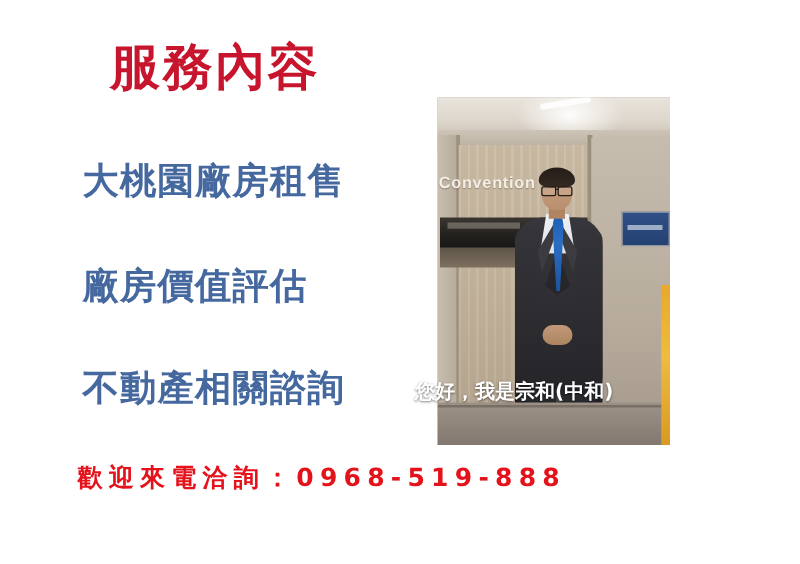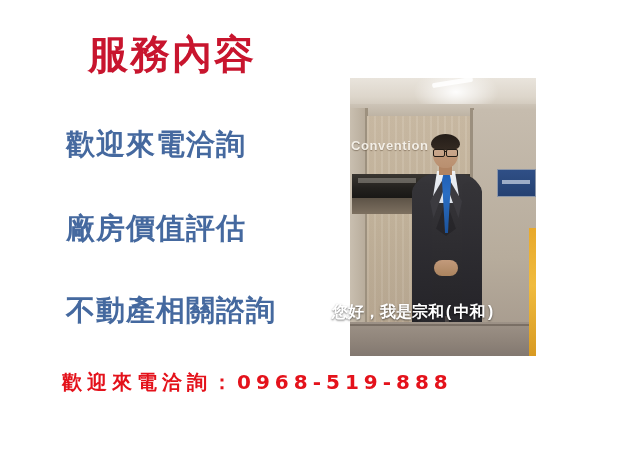--- a/index.html
+++ b/index.html
@@ -275,31 +275,30 @@
     position: absolute;
     left: 332px;
     top: 305px;
     font-size: 16px;
     font-weight: 600;
     line-height: 1;
     color: #ffffff;
     text-shadow: 0 1px 2px rgba(0,0,0,.55);
     white-space: nowrap;
     z-index: 5;
-    font-family: Liberation Mono, monospace;
   }
 </style>
 </head>
 <body>
 
 <div id="slide">
 
   <div class="headline">服務內容</div>
 
-  <div class="bullet bullet-1">歡迎來電洽詢</div>
+  <div class="bullet bullet-1">大桃園廠房租售</div>
 
   <div class="bullet bullet-2">廠房價值評估</div>
 
   <div class="bullet bullet-3">不動產相關諮詢</div>
 
   <div class="phone-line">歡迎來電洽詢：0968-519-888</div>
 
   <div id="photo">
 
     <div class="ph-ceiling"></div>

